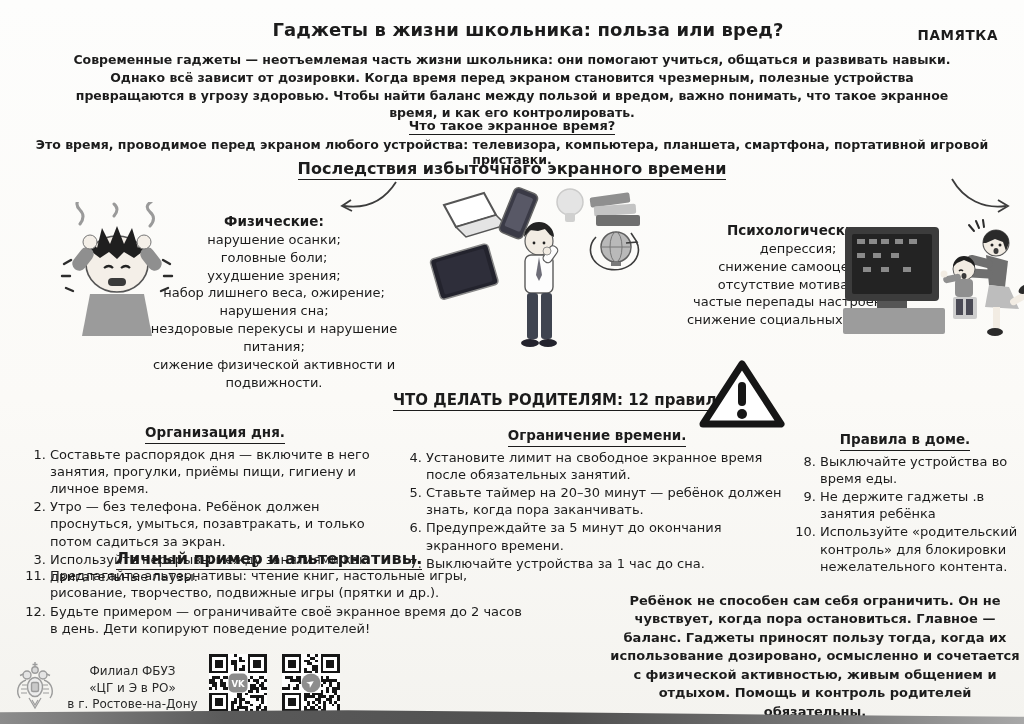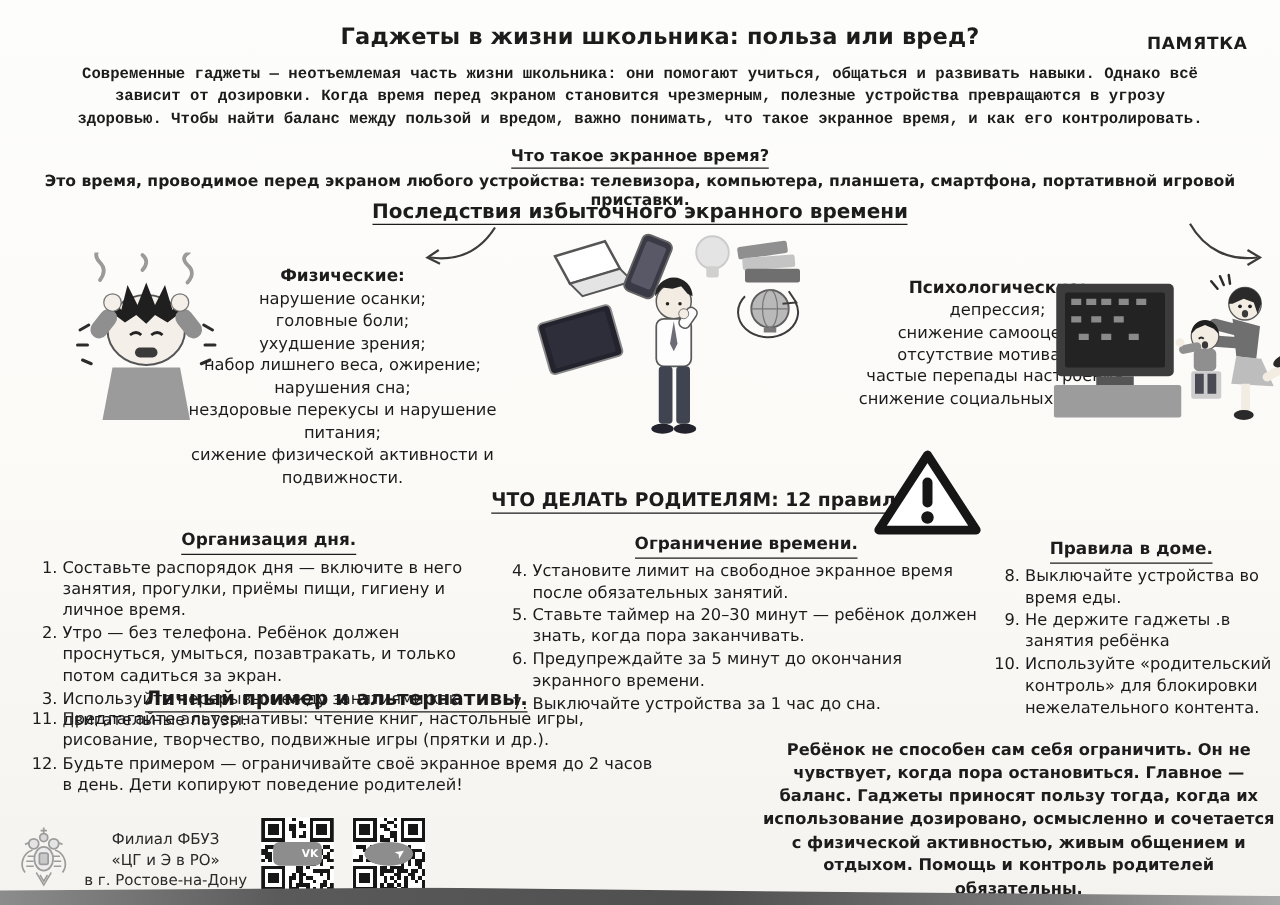--- a/index.html
+++ b/index.html
@@ -11,21 +11,21 @@
   }
   .page{
     position:relative;width:1024px;height:724px;overflow:hidden;
     background:linear-gradient(180deg,#fdfdfc 0%,#fbfaf7 55%,#f4f3ef 100%);
   }
   .abs{position:absolute;}
   .ctr{text-align:center;}
   .uh{display:inline-block;font-weight:bold;border-bottom:1.6px solid #1c1c1c;padding-bottom:1px;}
   .title{left:0;right:0;top:19px;text-align:center;font-size:18px;font-weight:bold;letter-spacing:.1px;margin-left:32px;}
   .badge{right:26px;top:27px;font-size:13.5px;font-weight:bold;letter-spacing:.6px;}
-  .intro{left:58px;top:51px;width:908px;text-align:center;font-size:12.5px;font-weight:bold;line-height:1.42;font-family:Liberation Mono, monospace;}
+  .intro{left:58px;top:51px;width:908px;text-align:center;font-size:12.5px;font-weight:bold;line-height:1.42;}
   .st-head{left:0;right:0;top:118px;font-size:13px;}
   .st-def{left:25px;top:137px;width:974px;text-align:center;font-size:12.5px;font-weight:bold;}
   .cons-head{left:0;right:0;top:159px;font-size:16px;}
   .phys{left:118px;top:212px;width:312px;font-size:13px;line-height:1.38;}
   .phys .hd,.psy .hd{font-size:13.5px;font-weight:bold;}
   .psy{left:636px;top:221px;width:324px;font-size:13px;line-height:1.38;}
   .rules-head{left:393px;top:391px;font-size:15px;}
   .col{font-size:13px;line-height:1.32;}
   .col .hd{text-align:center;margin-bottom:2px;}
   .col .hd span{font-size:13.5px;}
@@ -39,21 +39,21 @@
   .col3{left:790px;top:431px;width:230px;}
   .personal-hd{left:20px;top:549px;width:498px;text-align:center;}
   .personal-hd span{font-size:16px;}
   .personal{left:16px;top:567px;width:512px;font-size:13px;line-height:1.33;}
   .conclusion{left:610px;top:592px;width:410px;text-align:center;font-size:13px;font-weight:bold;line-height:1.42;}
   .org{left:60px;top:663px;width:145px;text-align:center;font-size:12px;line-height:1.38;color:#2a2a2a;}
   .qr-wrap{width:58px;height:58px;}
   .qr-wrap svg{width:100%;height:100%;background:#fff;}
   .qr-logo{position:absolute;left:50%;top:50%;transform:translate(-50%,-50%);
     width:19px;height:19px;background:#8d8d8d;color:#fff;display:flex;align-items:center;justify-content:center;
-    font-size:8.5px;font-weight:bold;padding-left:20px;}
+    font-size:8.5px;font-weight:bold;}
   .qr-logo.round{border-radius:50%;}
   .qr-logo.square{border-radius:5px;}
   .qr-logo .tg{display:inline-block;transform:rotate(-35deg);font-size:10px;line-height:1;}
   .photo-edge{left:0;right:0;bottom:0;height:15px;
     background:linear-gradient(90deg,#8c8c8c,#5a5a5a 22%,#4f4f4f 55%,#7a7a7a 82%,#a8a8a8);
     clip-path:polygon(0 22%,34% 8%,68% 32%,100% 52%,100% 100%,0 100%);}
   svg{display:block;}
 </style>
 </head>
 <body>

